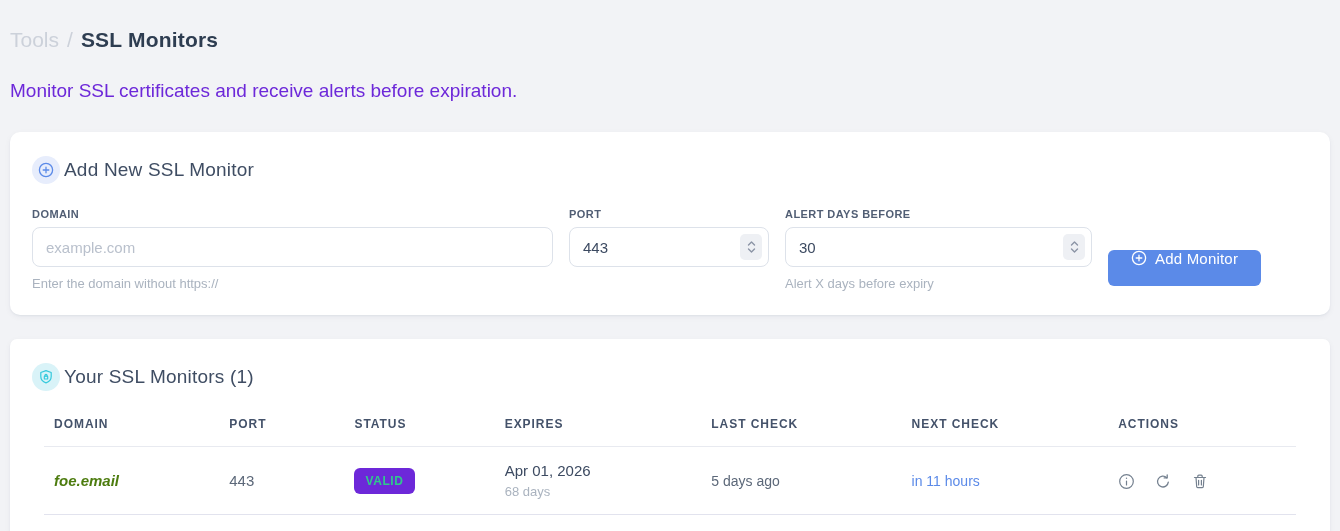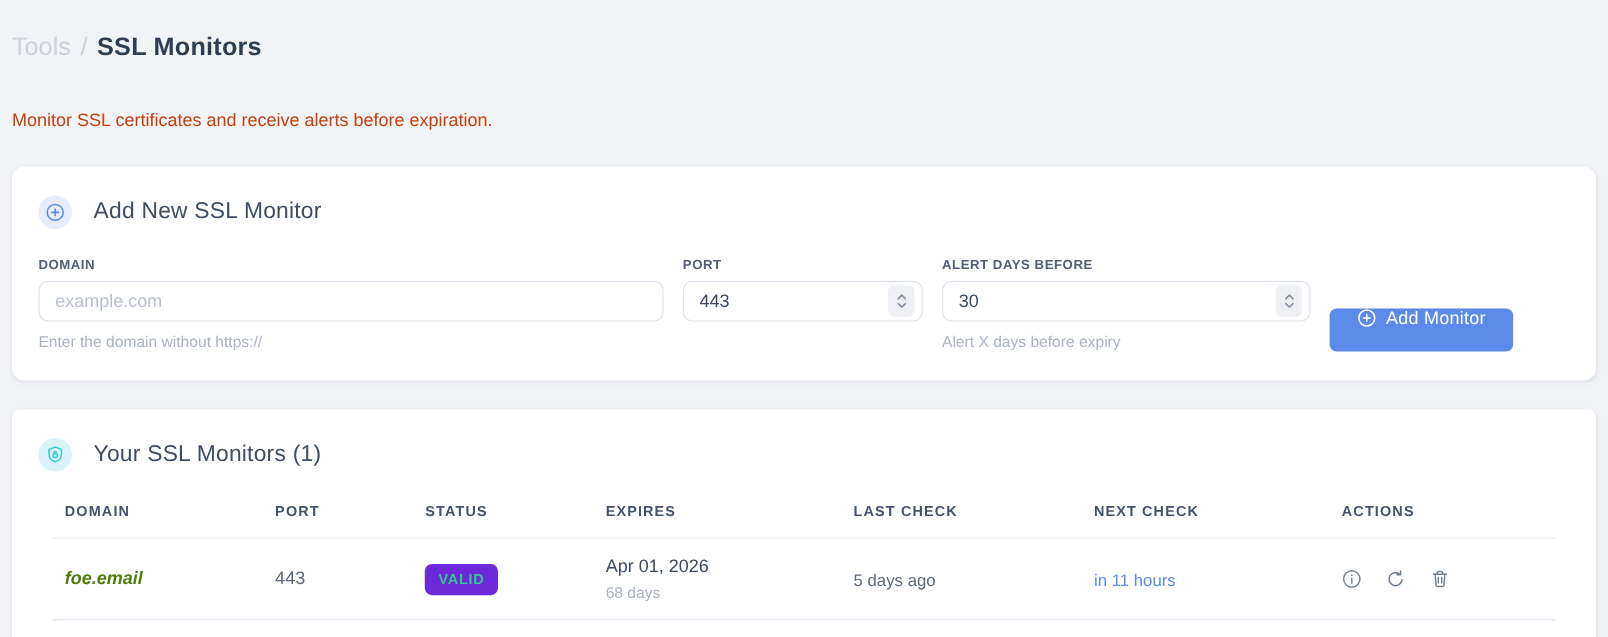--- a/index.html
+++ b/index.html
@@ -10,31 +10,31 @@
     color: #3c4a61;
     overflow: hidden;
   }
   .page { padding: 6px 10px 0; }
 
   
   .breadcrumb { font-size: 21px; display: flex; align-items: baseline; gap: 8px; padding-top: 2px; }
   .crumb-muted { color: #ccd1da; font-weight: 400; cursor: pointer; }
   .crumb-sep { color: #ccd1da; font-weight: 400; }
   .crumb-current { color: #2e3d51; font-weight: 700; letter-spacing: .2px; margin-top: 20px; }
-  .subtitle { margin-top: 40px; font-size: 15px; color: #c2410c; }
+  .subtitle { margin-top: 28px; font-size: 19px; color: #6d28d9; }
 
   
   .card {
     background: #ffffff;
     border-radius: 10px;
     box-shadow: 0 1px 2px rgba(25,39,70,.05), 0 2px 6px rgba(25,39,70,.05);
     padding: 24px 22px;
     margin-top: 30px;
   }
-  .card-header { display: flex; align-items: center; gap: 18px; }
+  .card-header { display: flex; align-items: center; gap: 4px; }
   .card-header h2 { font-size: 19px; font-weight: 500; color: #3f4d63; letter-spacing: .2px; }
   .icon-circle {
     width: 28px; height: 28px; border-radius: 50%;
     display: inline-flex; align-items: center; justify-content: center;
     flex: none;
   }
   .icon-circle.blue { background: #e7edfc; }
   .icon-circle.cyan { background: #d9f3f8; }
 
   
@@ -42,21 +42,21 @@
   .field { display: flex; flex-direction: column; }
   .field label {
     font-size: 11px; font-weight: 700; color: #515e74;
     letter-spacing: .04em; margin-bottom: 7px;
   }
   .field.grow { flex: 1 1 auto; max-width: 521px; }
   .field.port { width: 200px; flex: none; }
   .field.alert { width: 307px; flex: none; }
   .field.submit { flex: none; padding-top: 42px; margin-left: 0; }
   .text-input {
-    width: 100%; height: 34px;
+    width: 100%; height: 40px;
     border: 1px solid #dde2ea; border-radius: 8px;
     padding: 0 13px; font-size: 15px; color: #3c4a61;
     font-family: inherit; background: #fff; outline: none;
   }
   .text-input::placeholder { color: #b9c0cc; }
   .helper { font-size: 13px; color: #aab3bf; margin-top: 9px; }
   .number-wrap { position: relative; width: 100%; }
   .number-wrap .text-input { padding-right: 34px; }
   .spinner {
     position: absolute; right: 7px; top: 50%; transform: translateY(-50%);

